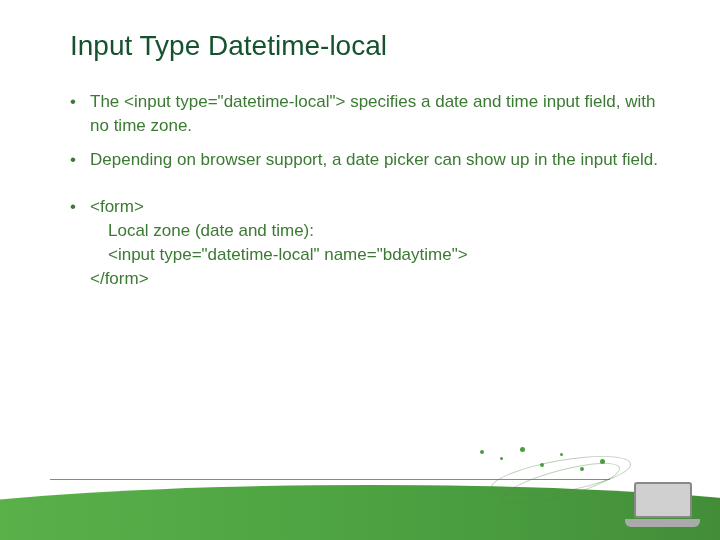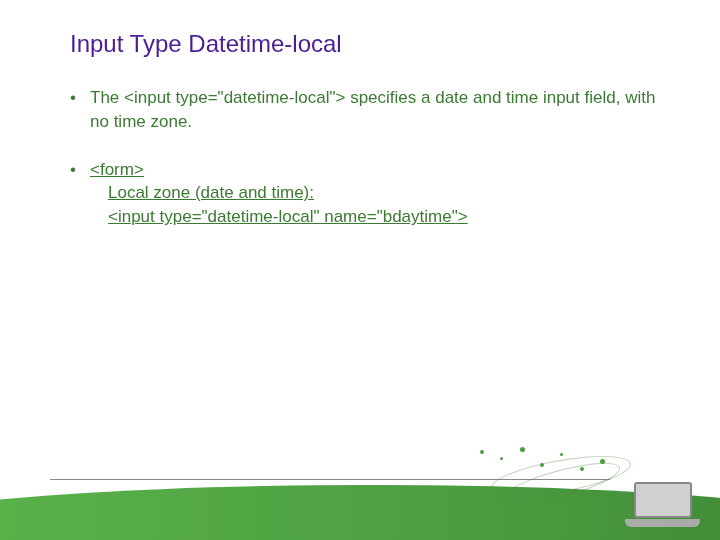--- a/index.html
+++ b/index.html
@@ -11,22 +11,22 @@
     position: relative;
     overflow: hidden;
   }
   .slide {
     width: 100%;
     height: 100%;
     padding: 30px 50px 0 70px;
     position: relative;
   }
   .title {
-    color: #4c1d95;
-    font-size: 24px;
+    color: #14532d;
+    font-size: 28px;
     font-weight: 400;
     margin-bottom: 28px;
   }
   .bullets {
     list-style: none;
     padding-left: 0;
   }
   .bullets > li {
     position: relative;
     padding-left: 20px;
@@ -150,24 +150,26 @@
     border-radius: 50%;
   }
 </style>
 </head>
 <body>
 
 <div class="slide">
   <h1 class="title">Input Type Datetime-local</h1>
   <ul class="bullets">
     <li>The &lt;input type="datetime-local"&gt; specifies a date and time input field, with no time zone.</li>
-    <li style="margin-top:24px;text-decoration:underline;">
+    <li>Depending on browser support, a date picker can show up in the input field.</li>
+    <li style="margin-top:24px;">
       <span class="code-line">&lt;form&gt;</span>
       <span class="code-line code-indent">Local zone (date and time):</span>
       <span class="code-line code-indent">&lt;input type="datetime-local" name="bdaytime"&gt;</span>
+      <span class="code-line">&lt;/form&gt;</span>
     </li>
   </ul>
 </div>
 
 <div class="hr-line"></div>
 
 <div class="decoration">
   <div class="wave2"></div>
   <div class="wave1"></div>
   <div class="swirl"></div>

